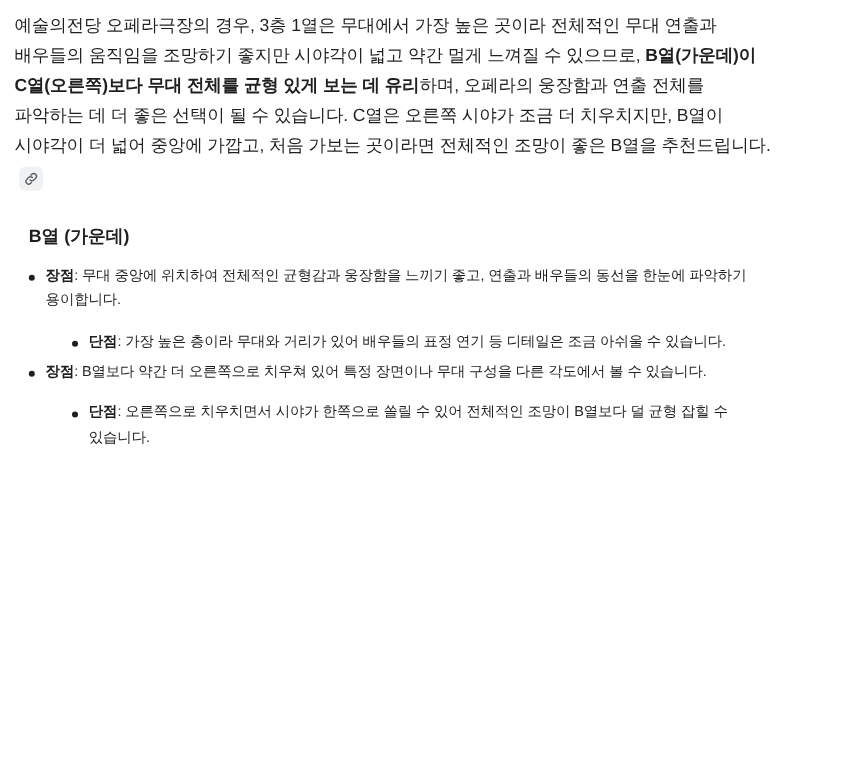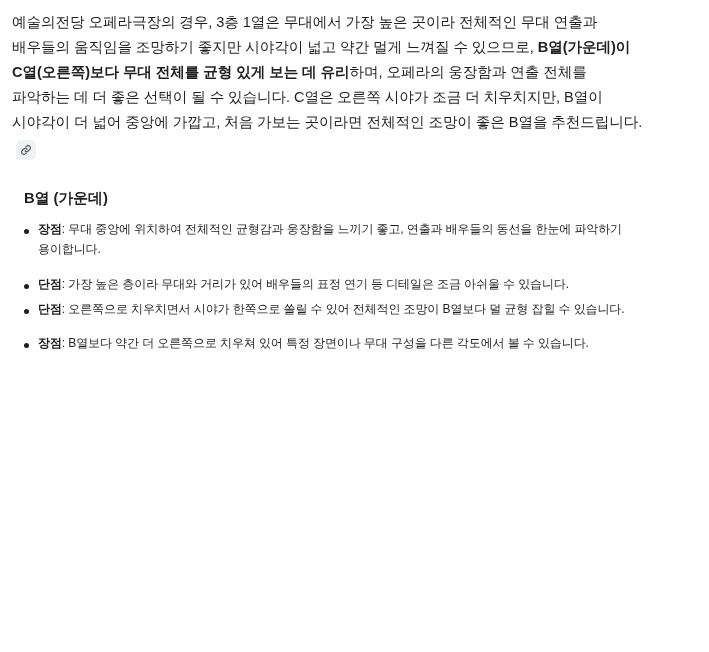--- a/index.html
+++ b/index.html
@@ -44,20 +44,21 @@
   ul.bullets li {
     position: relative;
     margin: 0 0 14px 0;
     font-size: 12px;
     line-height: 1.72;
     letter-spacing: -0.1px;
     word-break: keep-all;
   }
   ul.bullets li:last-child {
     margin-bottom: 0;
+    margin-left: 36px;
   }
   ul.bullets li::before {
     content: "";
     position: absolute;
     left: -14px;
     top: 10px;
     width: 5px;
     height: 5px;
     background: #1f1f1f;
     border-radius: 50%;
@@ -95,18 +96,18 @@
       </span>
   </p>
 
   <h3 class="heading">B열 (가운데)</h3>
   <ul class="bullets">
     <li><span class="bold">장점</span><span>: 무대 중앙에 위치하여 전체적인 균형감과 웅장함을 느끼기 좋고, 연출과 배우들의 동선을 한눈에 파악하기 용이합니다.</span></li>
     <li><span class="bold">단점</span><span>: 가장 높은 층이라 무대와 거리가 있어 배우들의 표정 연기 등 디테일은 조금 아쉬울 수 있습니다.</span></li>
   </ul>
 
   <ul class="bullets">
+    <li><span class="bold">장점</span><span>: B열보다 약간 더 오른쪽으로 치우쳐 있어 특정 장면이나 무대 구성을 다른 각도에서 볼 수 있습니다.</span></li>
     <li><span class="bold">단점</span><span>: 오른쪽으로 치우치면서 시야가 한쪽으로 쏠릴 수 있어 전체적인 조망이 B열보다 덜 균형 잡힐 수 있습니다.</span></li>
-    <li><span class="bold">장점</span><span>: B열보다 약간 더 오른쪽으로 치우쳐 있어 특정 장면이나 무대 구성을 다른 각도에서 볼 수 있습니다.</span></li>
   </ul>
 
 
 </div>
 
 </body></html>

